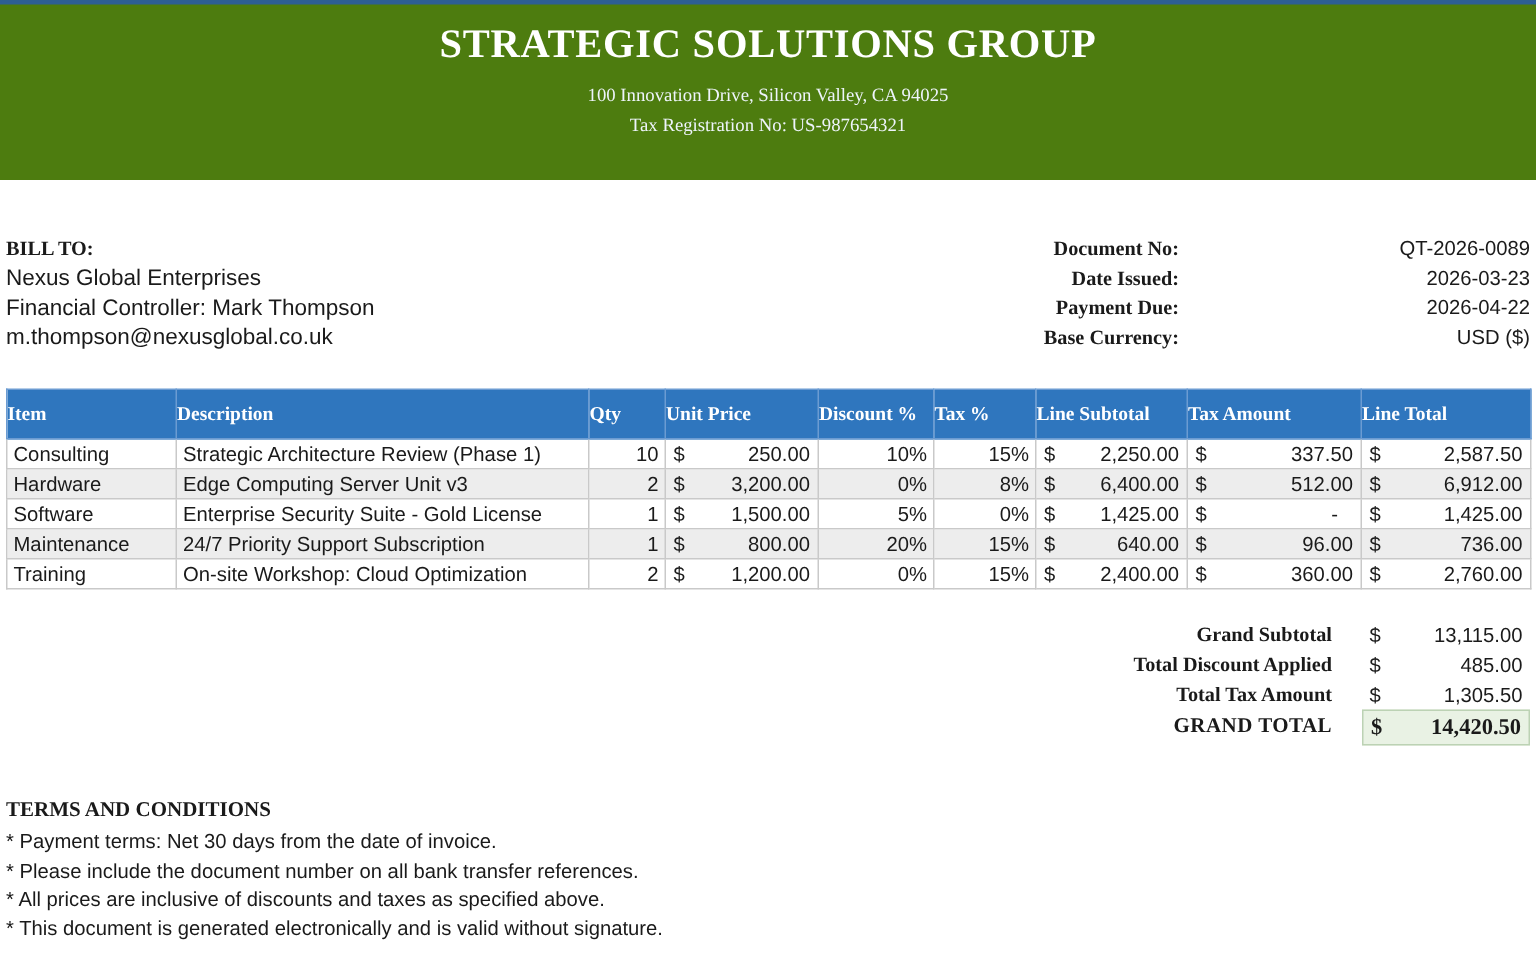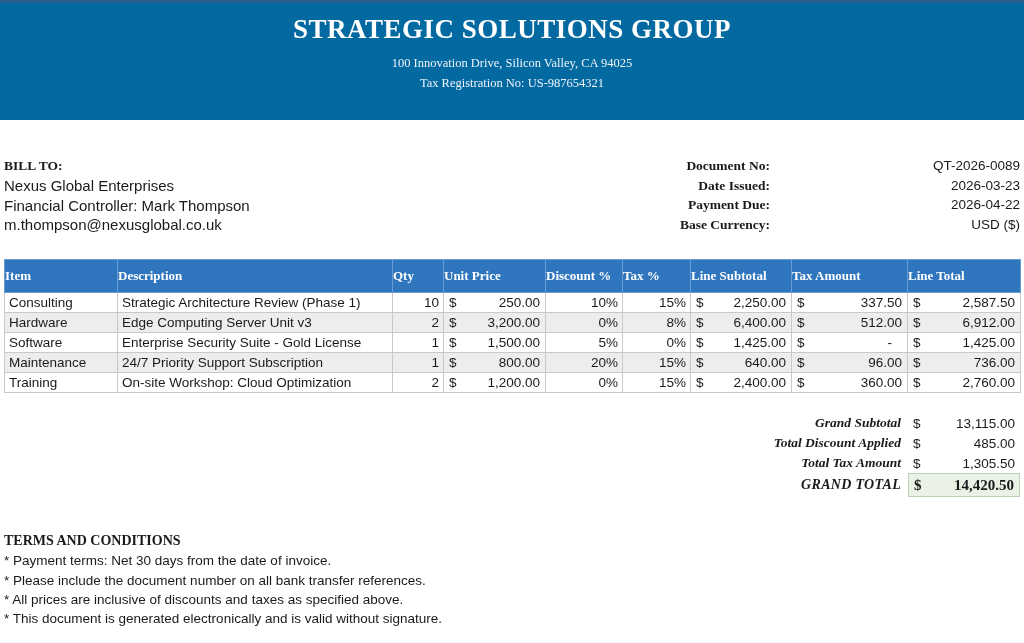--- a/index.html
+++ b/index.html
@@ -8,21 +8,21 @@
     background: #ffffff;
     overflow: hidden;
     font-family: "Liberation Sans", "DejaVu Sans", sans-serif;
     color: #1a1a1a;
   }
   .serif { font-family: "Liberation Serif", "DejaVu Serif", serif; }
 
   
   .banner {
     height: 120px;
-    background: #0369a1;
+    background: #4d7c0f;
     border-top: 3px solid #2d5f95;
     text-align: center;
     color: #ffffff;
     padding-top: 11px;
   }
   .banner h1 {
     font-family: "Liberation Serif", "DejaVu Serif", serif;
     font-size: 27px;
     font-weight: bold;
     letter-spacing: 0.5px;
@@ -47,21 +47,21 @@
     font-size: 13.5px;
     line-height: 20px;
   }
   .bill-to .bt-line {
     font-size: 15px;
     line-height: 19.7px;
   }
   .doc-info {
     display: grid;
     grid-template-columns: auto 230px;
-    column-gap: 20px;
+    column-gap: 4px;
     align-content: start;
   }
   .doc-info .di-label {
     font-family: "Liberation Serif", "DejaVu Serif", serif;
     font-weight: bold;
     font-size: 13.5px;
     line-height: 19.7px;
     text-align: right;
   }
   .doc-info .di-value {
@@ -116,22 +116,21 @@
     justify-content: flex-end;
     align-items: center;
     height: 20px;
     margin-right: 4px;
   }
   .totals-row .t-label {
     font-family: "Liberation Serif", "DejaVu Serif", serif;
     font-weight: bold;
     font-size: 13.5px;
     text-align: right;
-    margin-right: 7px;
-    font-style: italic;
+    margin-right: 20px;
   }
   .totals-row .t-money {
     width: 112px;
     display: flex;
     justify-content: space-between;
     align-items: center;
     padding: 0 5px;
     font-size: 13.5px;
     height: 100%;
   }

